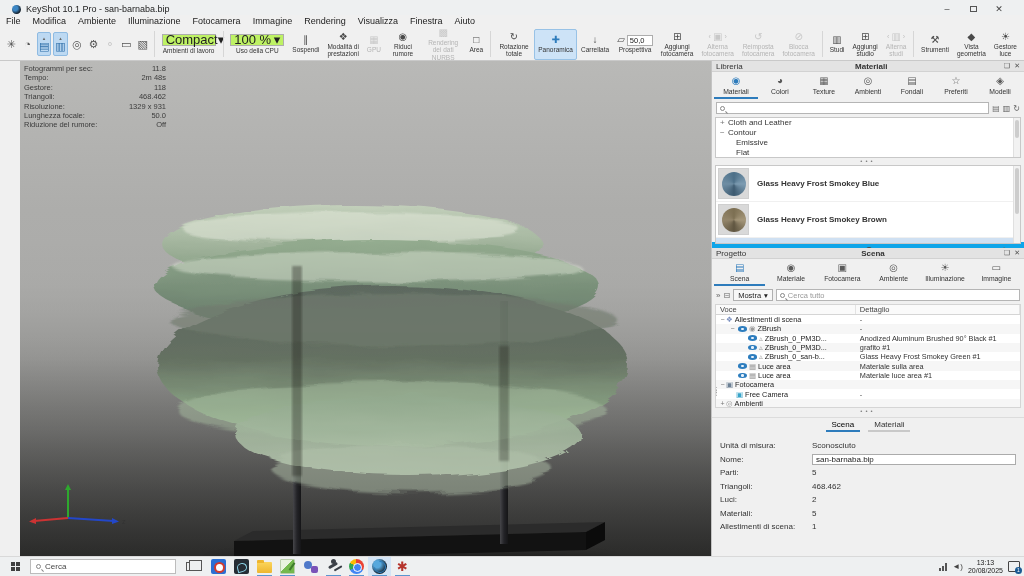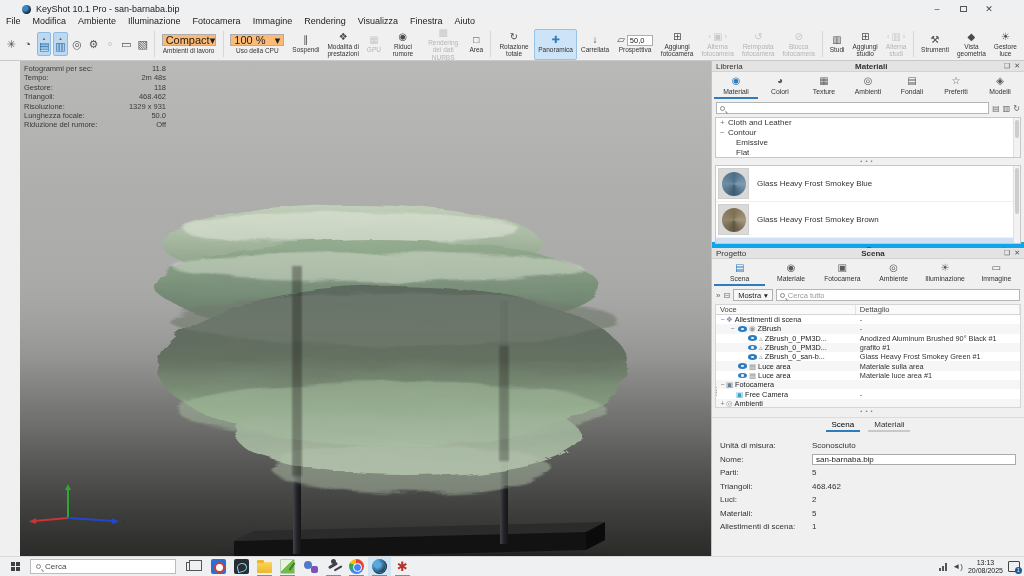--- a/index.html
+++ b/index.html
@@ -2,21 +2,21 @@
 <html><head>
 <meta charset="utf-8">
 <style>
   * { margin:0; padding:0; box-sizing:border-box; }
   html,body { width:1024px; height:576px; overflow:hidden;
     font-family:"Liberation Sans","DejaVu Sans",sans-serif; background:#f0f0f0; }
   #app { position:relative; width:1024px; height:576px; }
 
   
   #titlebar { position:absolute; left:0; top:0; width:100%; height:19px;
-    background:#eef0f1; display:flex; align-items:center; padding:0 22px;
+    background:#eef0f1; display:flex; align-items:center; padding:0 12px;
     font-size:9px; color:#222; border-bottom:1px solid #e2e2e2;}
   .ks-logo { width:9px; height:9px; border-radius:50%;
     background:radial-gradient(circle at 35% 35%, #3b86c4 0 30%, #15202b 70%); margin-right:5px;}
   .win-ctrls { margin-left:auto; display:flex; }
   .win-ctrl { width:26px; text-align:center; font-size:9px; color:#444; line-height:14px;}
   .maxbox { display:inline-block; width:7px; height:6px; border:1px solid #555; }
 
   
   #menubar { position:absolute; left:0; top:15px; width:100%; height:13px;
     background:#f0f0f0; display:flex; font-size:9px; color:#222; }
@@ -32,22 +32,22 @@
   .tb.active { background:#cde3f7; border-color:#98c2e6; }
   .tb.active .ic { color:#2e7cbc; }
   .tb.disabled { color:#b4b4b4; } .tb.disabled .ic { color:#c8c8c8; }
   .tb-iconbtn { width:20px; height:24px; display:flex; flex-direction:column; align-items:center;
     justify-content:center; font-size:11px; color:#555; border:1px solid transparent; border-radius:2px; margin:0 1px;}
   .tb-iconbtn .caret{font-size:5px; color:#666; height:4px; line-height:4px;}
   .tb-iconbtn.active { background:#bdd9f2; border-color:#8fbbe2; color:#2e6ea8; }
   .tb-iconbtn.disabled { color:#c9c9c9; }
   .tb-sep { width:1px; height:26px; background:#d6d6d6; margin:0 3px; }
   .tb-dd .ddbox { display:flex; align-items:center; justify-content:space-between;
-    width:54px; height:12px; border:1px solid #adadad; background:#fdba74;
-    font-size:11px; padding:0 3px; color:#222; margin-bottom:1px;}
+    width:54px; height:12px; border:1px solid #adadad; background:#bef264;
+    font-size:13px; padding:0 3px; color:#222; margin-bottom:1px;}
   .tb-row { display:flex; align-items:center; gap:2px; }
   .tb-num { width:26px; height:11px; border:1px solid #adadad; background:#fff;
     font-size:7.5px; text-align:left; padding:0 2px; color:#222;
     font-family:"Liberation Sans",sans-serif;}
   .arr { font-size:7px; color:#c0c0c0; }
 
   
   #main { position:absolute; left:0; top:61px; right:0; bottom:20px; }
   #viewport { position:absolute; left:0; top:0; bottom:0; width:711px; overflow:hidden;
     background:linear-gradient(180deg,#b9b9b7 0%,#adadab 30%,#99999733 60%,#000 140%),
@@ -89,21 +89,21 @@
   .lt-exp { width:8px; color:#777; font-size:8px; }
   .lt-ind { padding-left:12px; }
   .vscroll { position:absolute; right:0; top:0; bottom:0; width:7px; background:#f2f2f2;
     border-left:1px solid #e0e0e0;}
   .vscroll .thumb { position:absolute; left:1px; right:1px; top:2px; height:45%;
     background:#cdcdcd; border-radius:2px;}
   .dots { height:7px; text-align:center; font-size:6px; letter-spacing:3px; color:#808080; line-height:7px;}
 
   .mat-list { margin:0 3px; background:#fff; border:1px solid #c8c8c8; height:79px;
     overflow:hidden; position:relative; }
-  .mat-item { height:36px; display:flex; align-items:center; border-bottom:1px solid #f0f0f0; padding-left:2px;}
+  .mat-item { height:36px; display:flex; align-items:center; border-bottom:1px solid #f0f0f0; padding-left:2px;font-weight:bold;}
   .mat-thumb { width:31px; height:31px; background:#d9d9d9; border:1px solid #cfcfcf;
     display:flex; align-items:center; justify-content:center; flex:none;}
   .knot { width:24px; height:24px; border-radius:50%; }
   .knot.blue { background:conic-gradient(#4c6f88,#7d9cb2,#3d5a70,#6f8ea4,#4c6f88); }
   .knot.brown { background:conic-gradient(#7c6f52,#a5977a,#5f5540,#94866b,#7c6f52); }
   .mat-name { font-size:8px; color:#333; margin-left:8px; }
   .mat-sliver-thumb { height:4px; width:31px; background:#d9d9d9; margin-left:2px;}
   .mat-sliver-sel { position:absolute; left:0; right:7px; bottom:0; height:5px; background:#cfe0f2;}
   .list-toolbar { height:12px; display:flex; align-items:center; padding:0 5px; gap:4px; font-size:8px; color:#666;}
   .list-toolbar .blue { color:#2e7cbc; }

